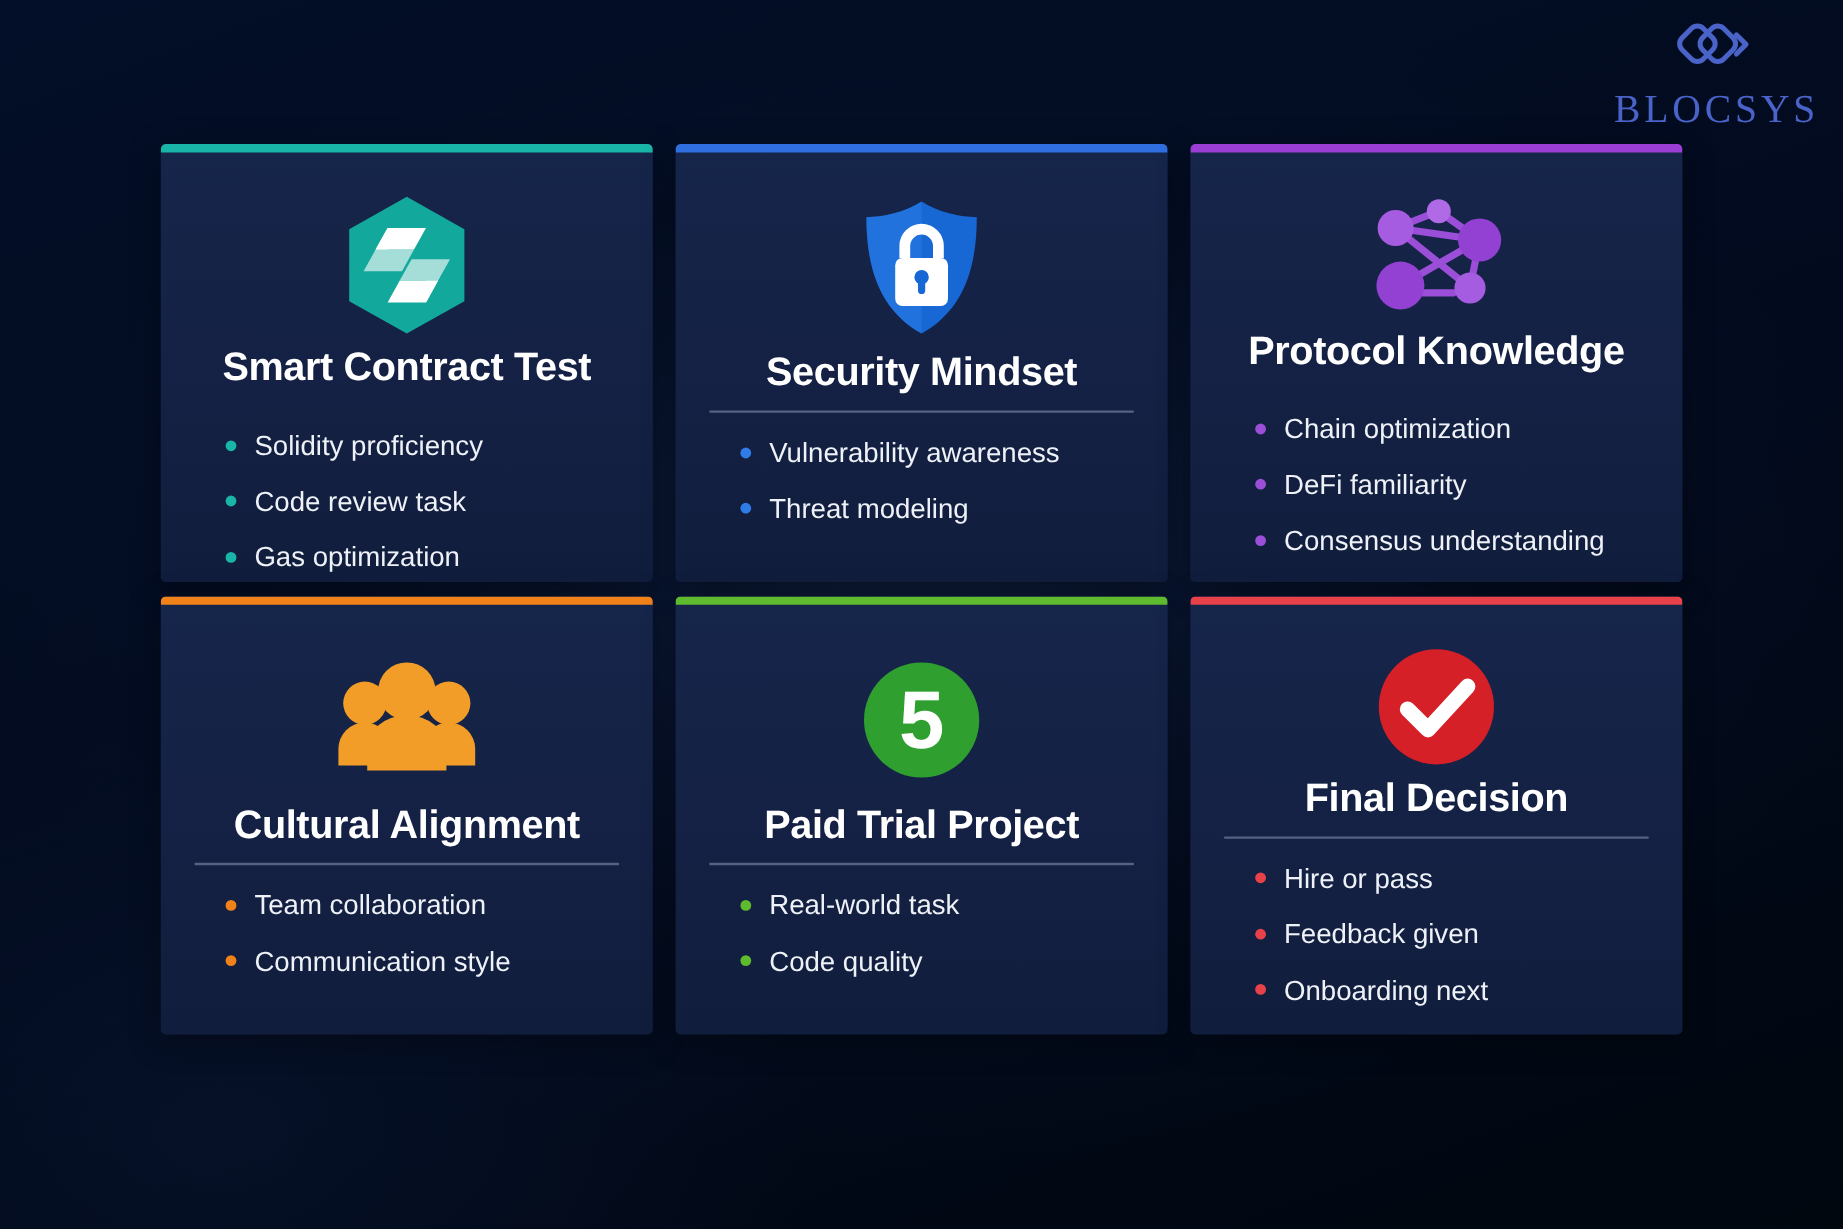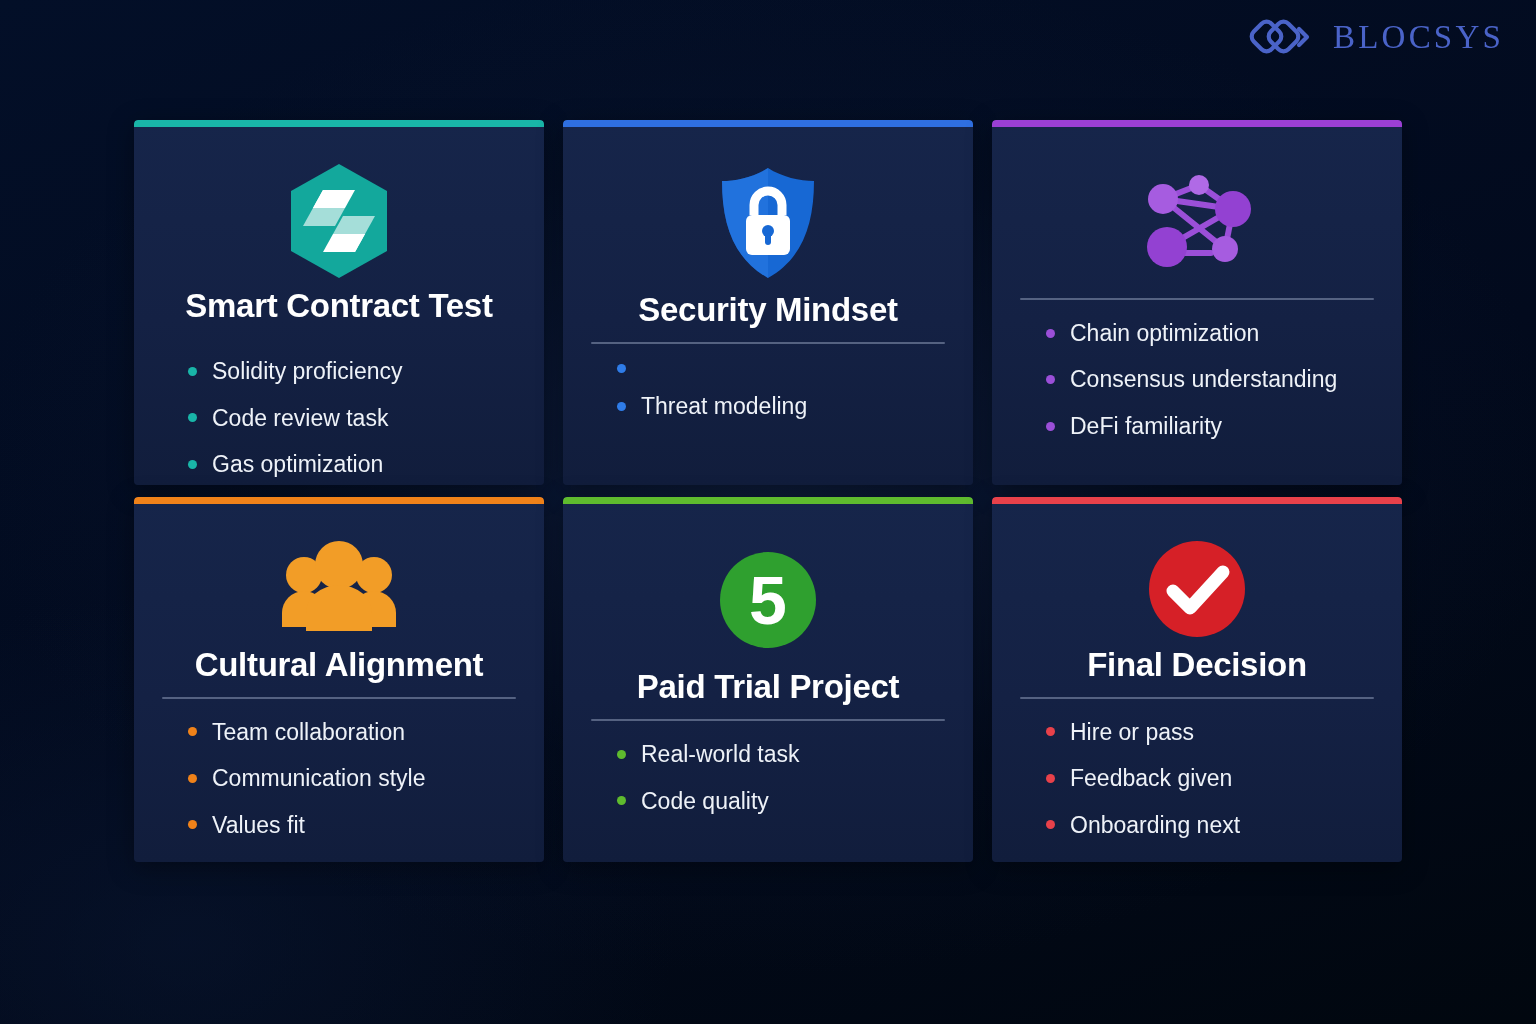--- a/index.html
+++ b/index.html
@@ -25,25 +25,26 @@
       radial-gradient(ellipse 1100px 700px at 50% 46%, rgba(23,42,82,0.55) 0%, rgba(10,22,48,0.25) 45%, rgba(2,11,30,0) 72%),
       radial-gradient(ellipse 700px 500px at 12% 92%, rgba(10,24,52,0.5) 0%, rgba(2,11,30,0) 70%),
       linear-gradient(160deg, #030f28 0%, #020a1d 55%, #01070f 100%);
     pointer-events: none;
   }
 
   
   .logo-wrap {
     position: absolute;
     top: 14px;
-    right: 32px;
+    right: 20px;
     display: flex;
     align-items: center;
     gap: 14px;
     z-index: 5;
+    flex-direction: column;
   }
   .logo-mark { width: 72px; height: 46px; display: block; }
   .logo-text {
     font-family: "Liberation Serif", serif;
     font-size: 33px;
     letter-spacing: 3.2px;
     color: #4a63c8;
     font-weight: 400;
     white-space: nowrap;
   }
@@ -199,20 +200,21 @@
         <path d="M38 50 V40 a14 14 0 0 1 28 0 V50" fill="none" stroke="#ffffff" stroke-width="9"></path>
         <circle cx="52" cy="66" r="6" fill="#1768d4"></circle>
         <rect x="49" y="68" width="6" height="12" rx="3" fill="#1768d4"></rect>
       </svg>
     </div>
     <div class="card-title">Security Mindset</div>
     <div class="divider"></div>
     <ul class="bullet-list">
       <li class="bullet-item">
         <span class="dot" style="background:#2f7ce8"></span>
+        <span class="bullet-text">Vulnerability awareness</span>
       </li>
       <li class="bullet-item">
         <span class="dot" style="background:#2f7ce8"></span>
         <span class="bullet-text">Threat modeling</span>
       </li>
     </ul>
   </div>
 
   <div class="card">
     <div class="accent-bar" style="background:#9b3fd4"></div>
@@ -227,33 +229,34 @@
           <line x1="26" y1="76" x2="92" y2="38"></line>
           <line x1="44" y1="82" x2="70" y2="82"></line>
         </g>
         <circle cx="22" cy="28" r="15" fill="#a65ce0"></circle>
         <circle cx="58" cy="14" r="10" fill="#b06ae6"></circle>
         <circle cx="92" cy="38" r="18" fill="#9341d2"></circle>
         <circle cx="26" cy="76" r="20" fill="#9341d2"></circle>
         <circle cx="84" cy="78" r="13" fill="#a65ce0"></circle>
       </svg>
     </div>
+    <div class="card-title">Protocol Knowledge</div>
     <div class="divider"></div>
     <ul class="bullet-list">
       <li class="bullet-item">
         <span class="dot" style="background:#9b4fd8"></span>
         <span class="bullet-text">Chain optimization</span>
       </li>
       <li class="bullet-item">
         <span class="dot" style="background:#9b4fd8"></span>
+        <span class="bullet-text">DeFi familiarity</span>
+      </li>
+      <li class="bullet-item">
+        <span class="dot" style="background:#9b4fd8"></span>
         <span class="bullet-text">Consensus understanding</span>
-      </li>
-      <li class="bullet-item">
-        <span class="dot" style="background:#9b4fd8"></span>
-        <span class="bullet-text">DeFi familiarity</span>
       </li>
     </ul>
   </div>
 
   <div class="card">
     <div class="accent-bar" style="background:#f08219"></div>
     <div class="icon-slot">
       <svg width="122" height="100" viewBox="0 0 122 100">
         <circle cx="26" cy="36" r="18" fill="#f29d27"></circle>
         <path d="M4 88 V74 a22 22 0 0 1 44 0 V88 Z" fill="#f29d27"></path>
@@ -267,24 +270,20 @@
     <div class="divider"></div>
     <ul class="bullet-list">
       <li class="bullet-item">
         <span class="dot" style="background:#f08219"></span>
         <span class="bullet-text">Team collaboration</span>
       </li>
       <li class="bullet-item">
         <span class="dot" style="background:#f08219"></span>
         <span class="bullet-text">Communication style</span>
       </li>
-      <li class="bullet-item">
-        <span class="dot" style="background:#f08219"></span>
-        <span class="bullet-text">Values fit</span>
-      </li>
     </ul>
   </div>
 
   <div class="card">
     <div class="accent-bar" style="background:#5fbb2e"></div>
     <div class="icon-slot">
       <svg width="100" height="100" viewBox="0 0 100 100">
         <circle cx="50" cy="50" r="48" fill="#2fa02f"></circle>
         <text x="50" y="50" text-anchor="middle" dominant-baseline="central" font-family="Liberation Sans, sans-serif" font-size="68" font-weight="700" fill="#ffffff">5</text>
       </svg>

